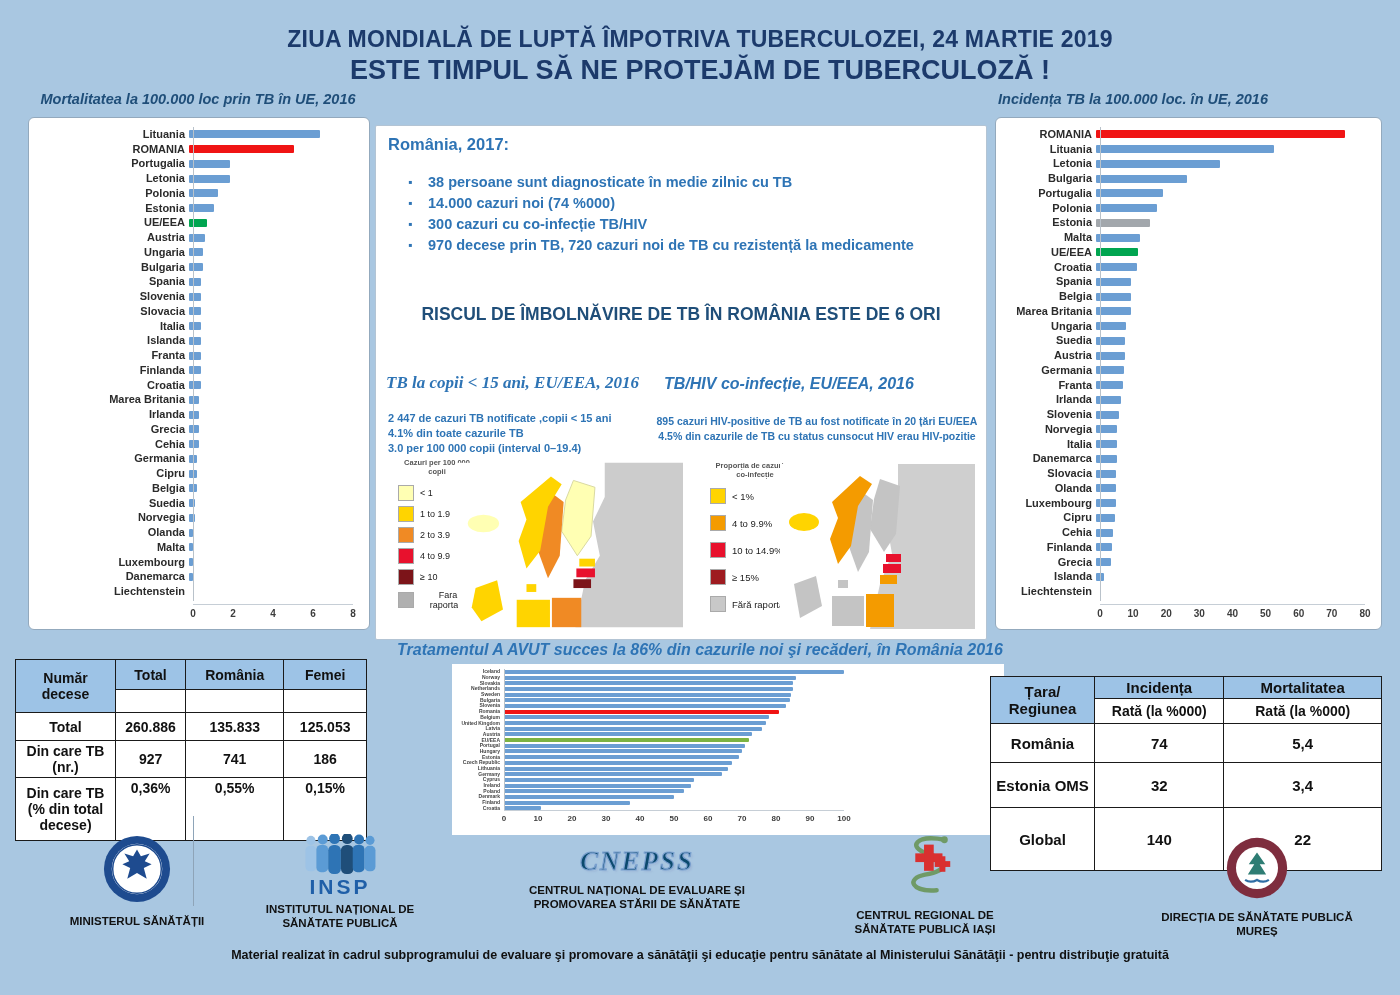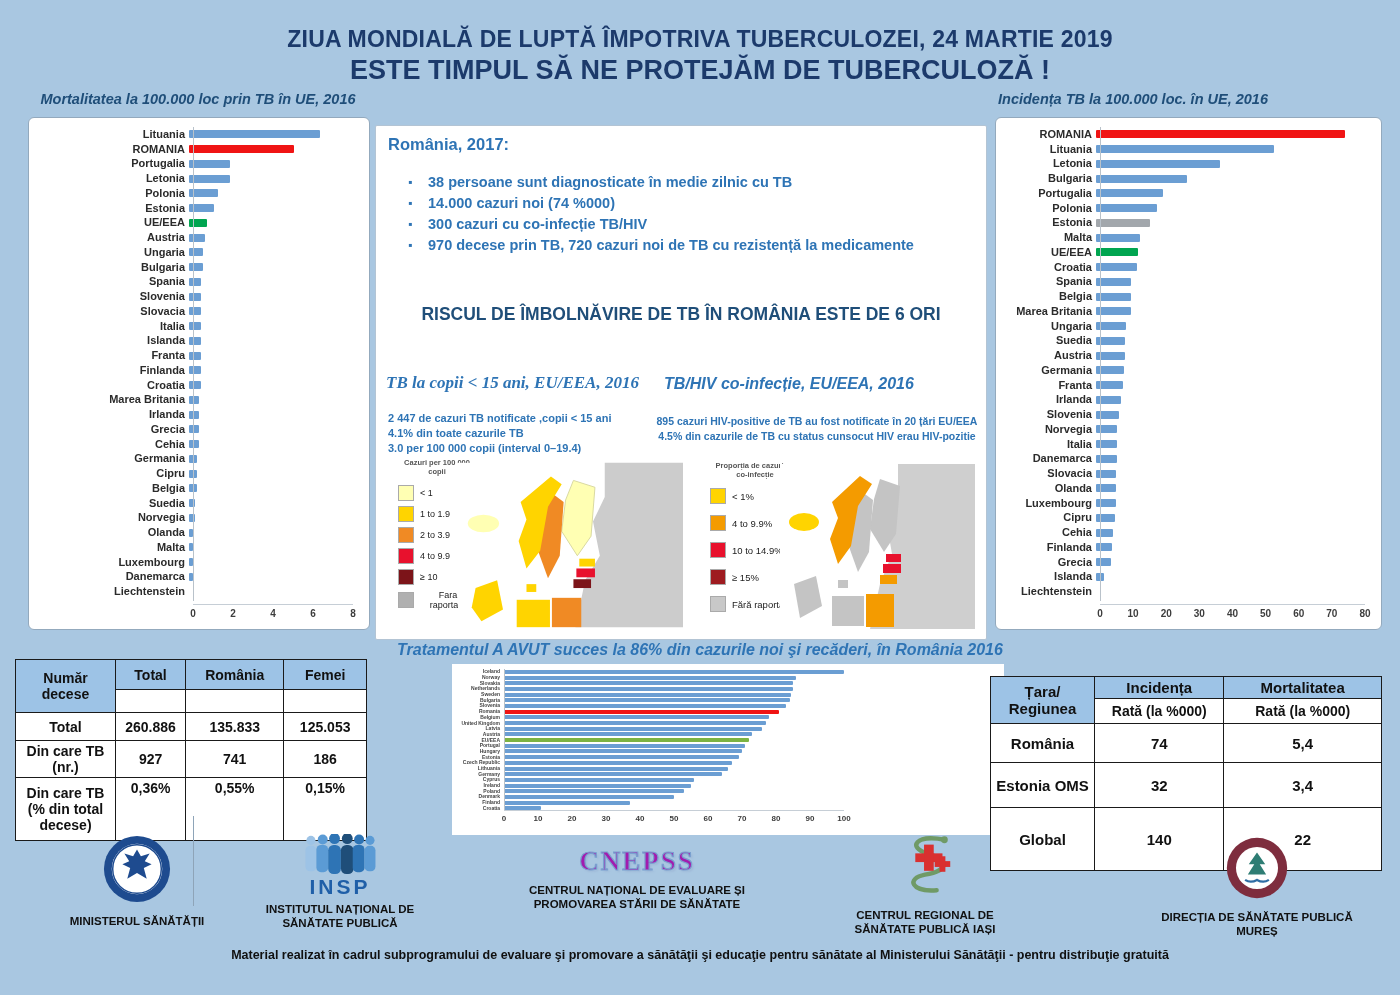--- a/index.html
+++ b/index.html
@@ -72,21 +72,21 @@
 
   
   .logo-block{position:absolute;text-align:center;}
   .logo-caption{font-size:11.5px;font-weight:bold;color:#111;line-height:14px;margin-top:6px;}
   #logo-ministry{left:47px;top:834px;width:180px;}
   #logo-insp{left:250px;top:834px;width:180px;}
   #logo-cnepss{left:527px;top:846px;width:220px;}
   #logo-iasi{left:830px;top:832px;width:190px;}
   #logo-mures{left:1157px;top:836px;width:200px;}
   .insp-text{font-size:21px;font-weight:bold;color:#1f5fa8;letter-spacing:3px;line-height:18px;}
-  .cnepss-text{font-family:"Liberation Serif",serif;font-weight:bold;font-size:27px;color:#a21caf;-webkit-text-stroke:1.2px #7aa0cf;letter-spacing:2px;text-shadow:2px 2px 2px #9fb9d8;}
+  .cnepss-text{font-family:"Liberation Serif",serif;font-weight:bold;font-style:italic;font-size:27px;color:#0c4a6e;-webkit-text-stroke:1.2px #7aa0cf;letter-spacing:2px;text-shadow:2px 2px 2px #9fb9d8;}
   .logo-divider{position:absolute;left:193px;top:816px;height:90px;width:1px;background:#8ea4b8;}
 
   .footer{position:absolute;left:0;right:0;top:948px;text-align:center;font-size:12.5px;font-weight:bold;color:#101010;}
 </style>
 </head>
 <body>
 
 <div class="poster">
 
   <div class="title1">ZIUA MONDIALĂ DE LUPTĂ ÎMPOTRIVA TUBERCULOZEI, 24 MARTIE 2019</div>

